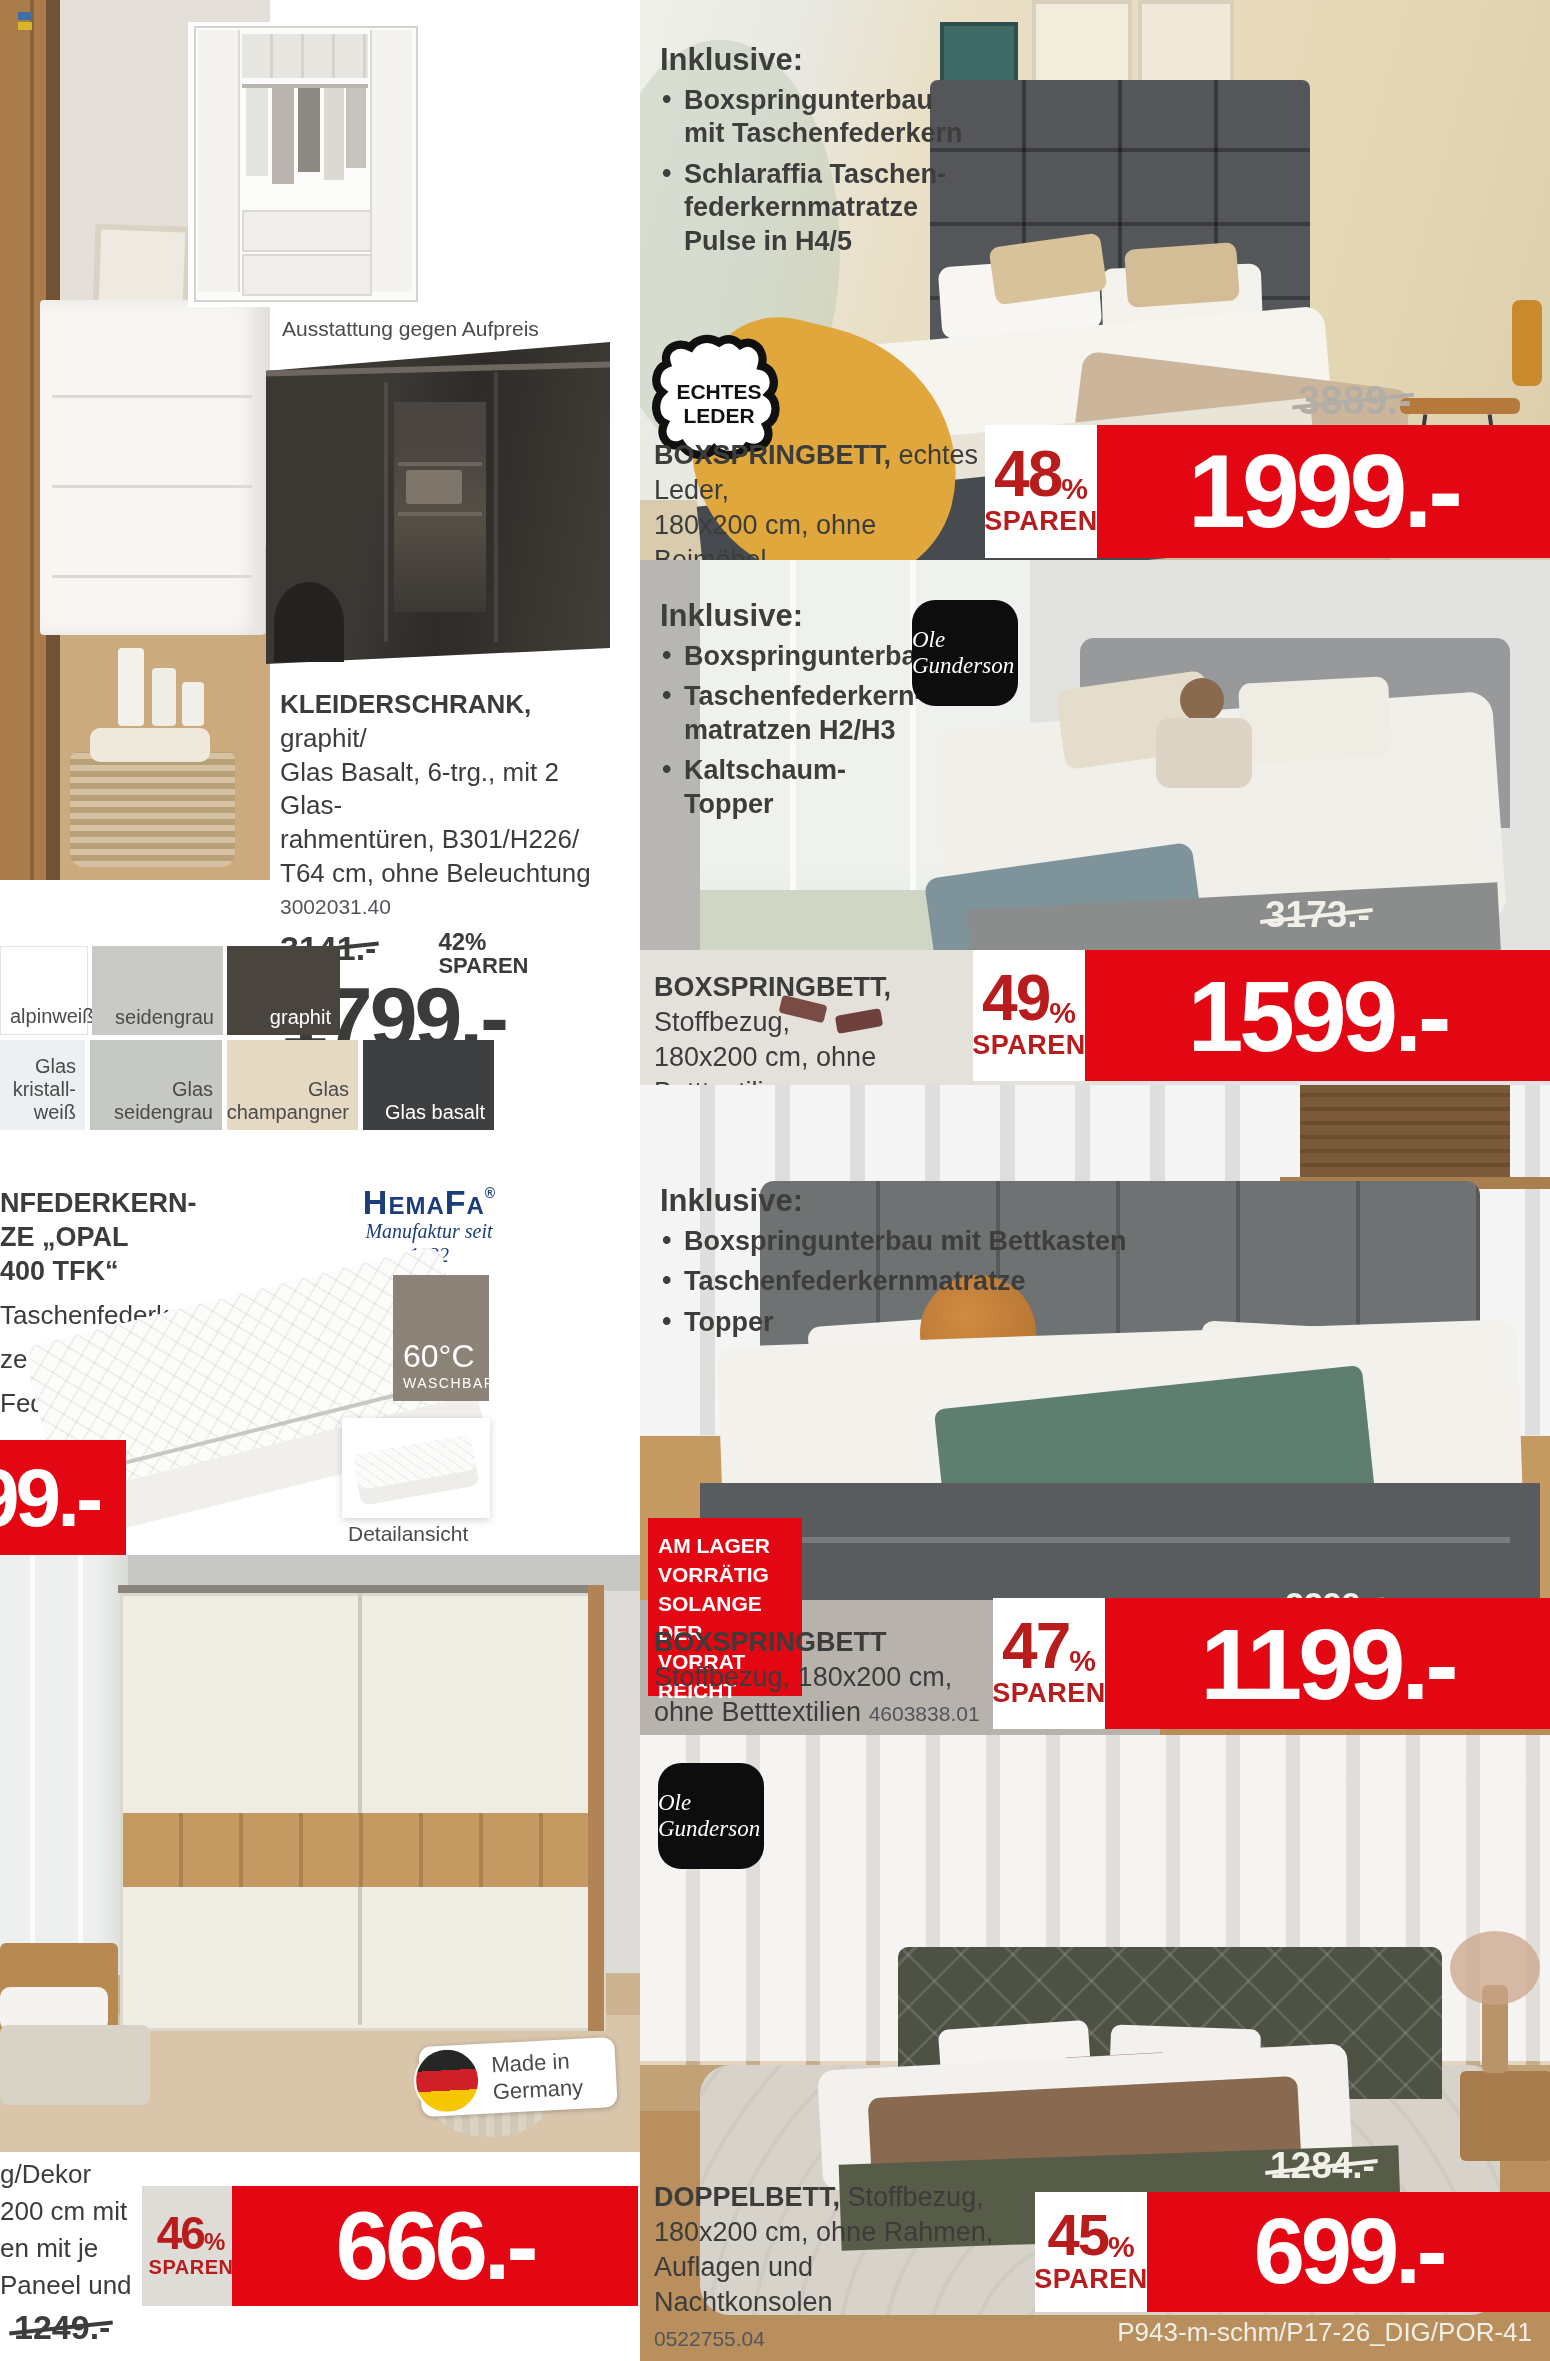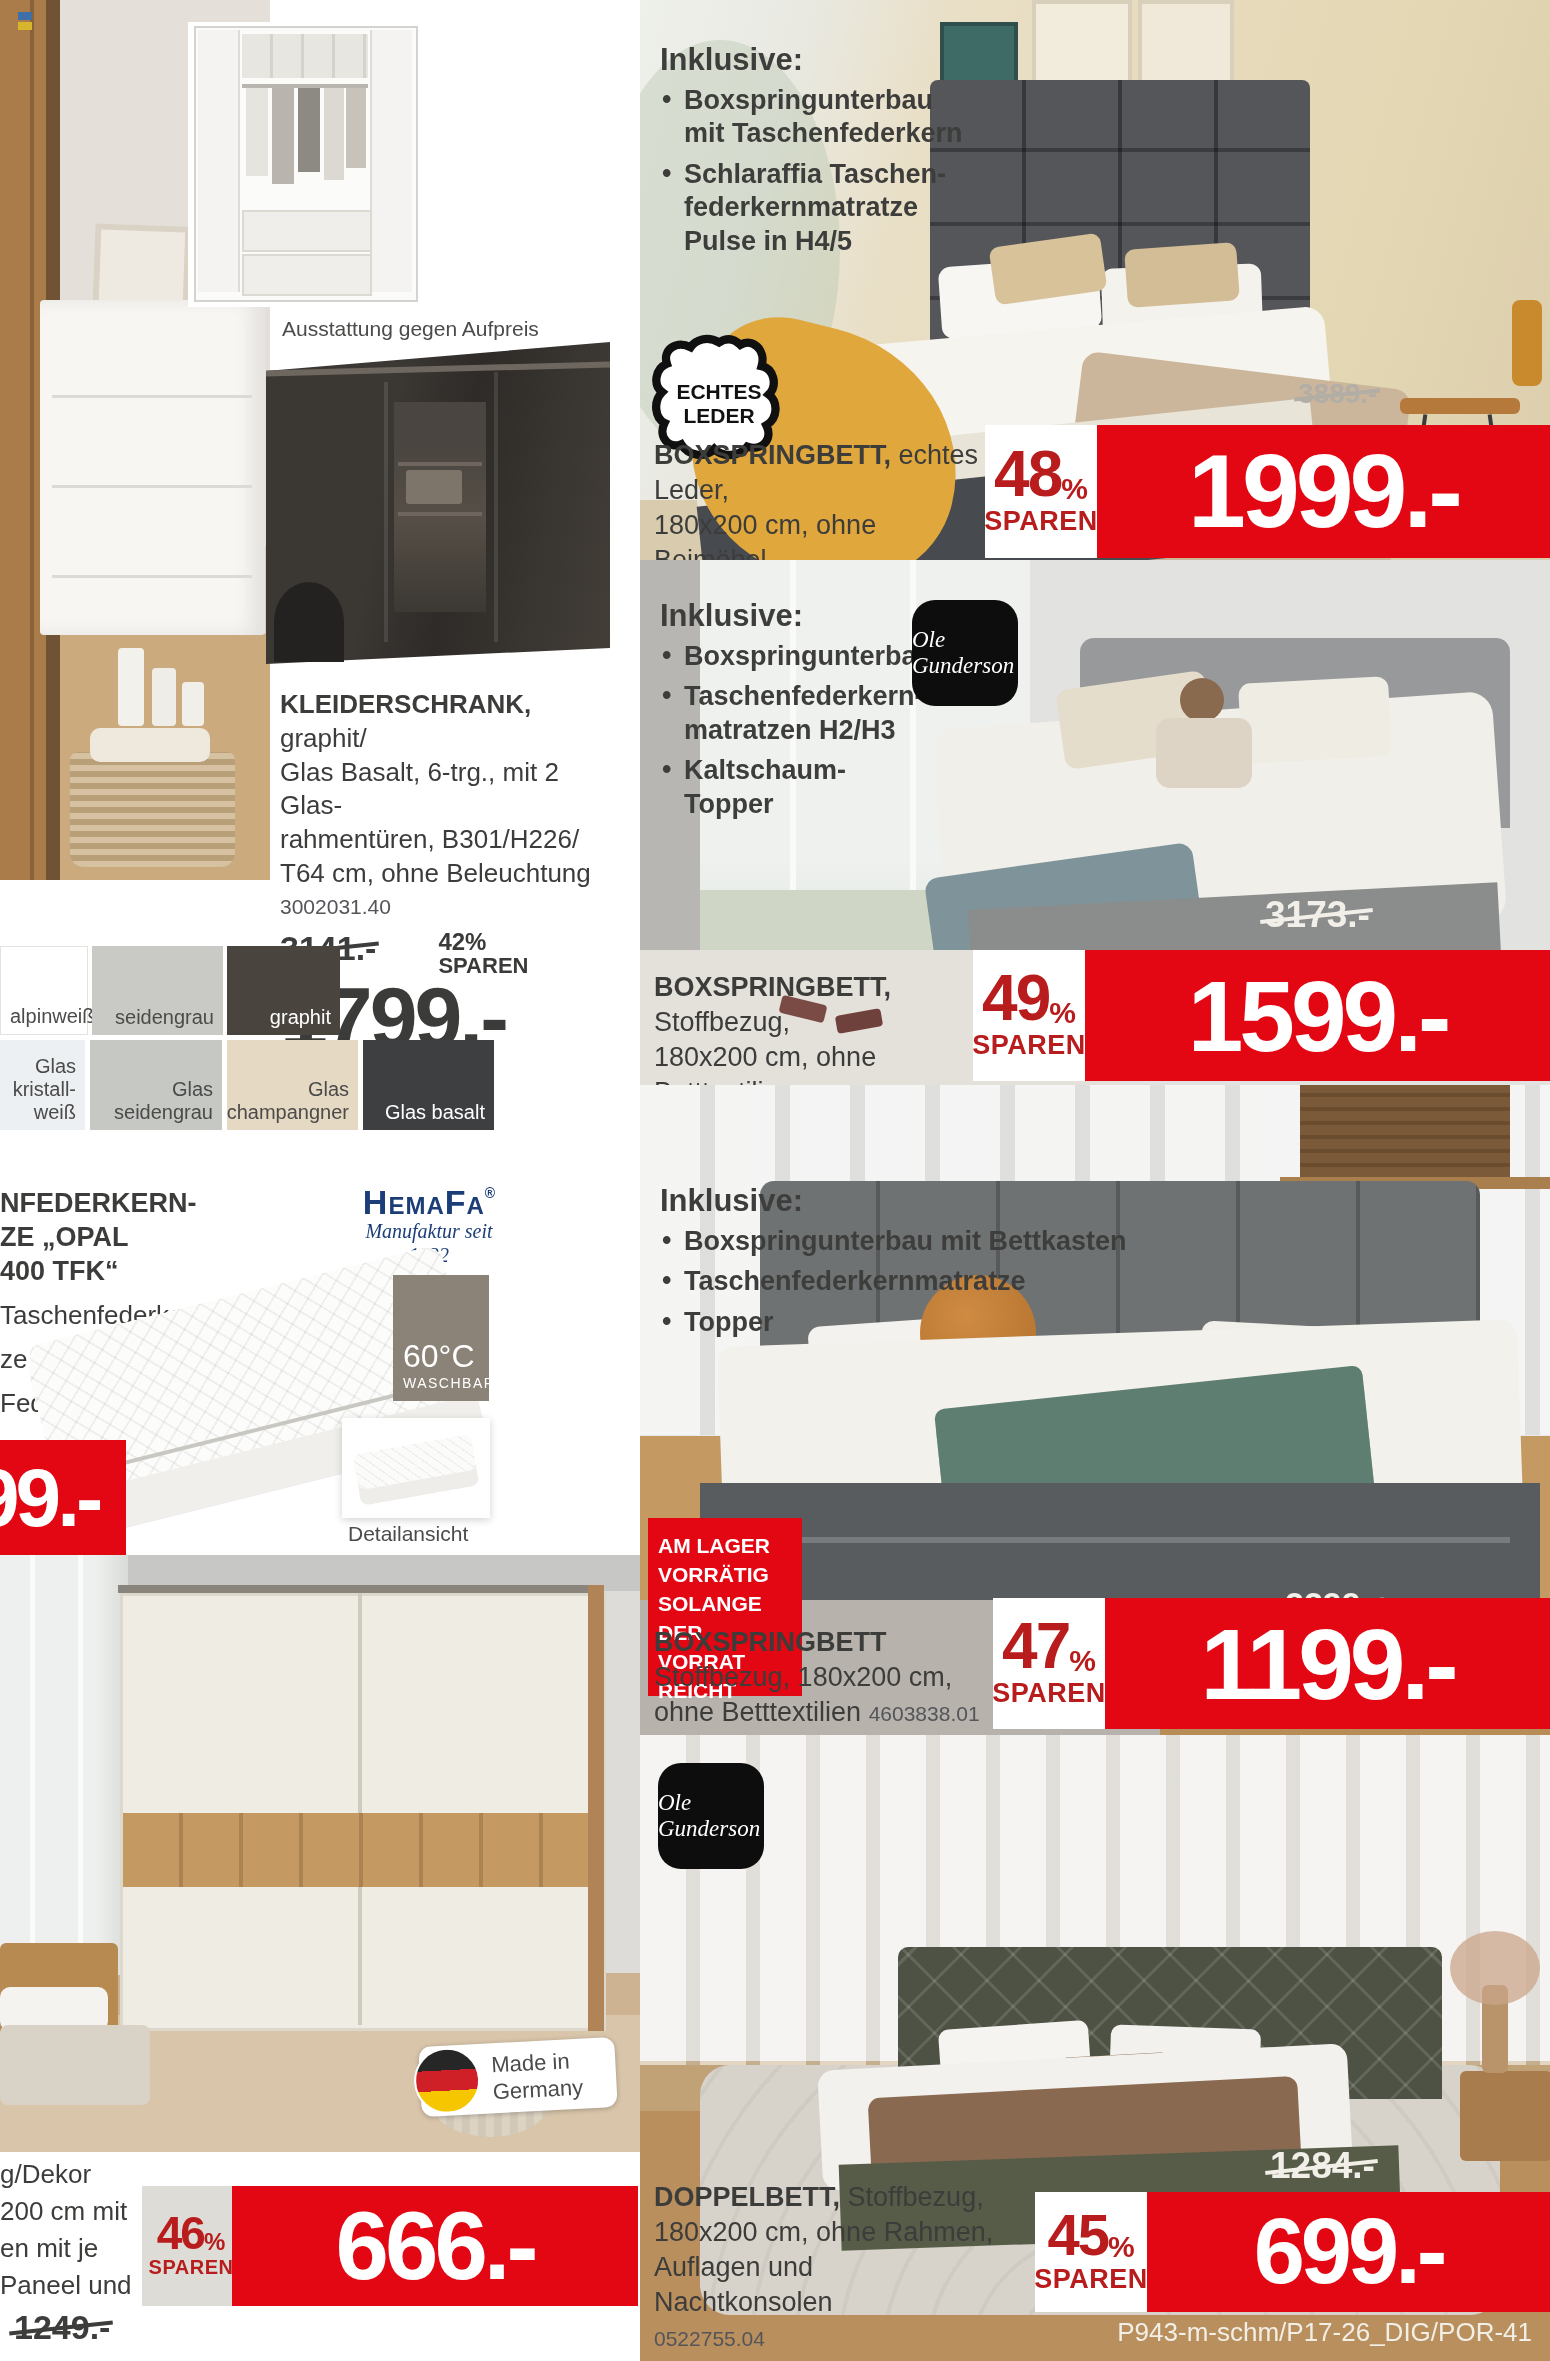--- a/index.html
+++ b/index.html
@@ -264,21 +264,21 @@
 Pulse in H4/5</li>
       </ul>
     </div>
     <div class="abs" style="left:8px;top:326px;width:142px;height:156px;">
       <svg viewBox="0 0 120 120" width="142" height="156">
           <path d="M60,8 C50,2 40,6 36,12 C24,6 12,14 16,26 C6,30 4,44 12,50 C4,58 6,72 14,76 C8,88 18,98 28,94 C34,104 48,106 56,98 C64,106 78,104 84,96 C96,100 106,90 100,78 C110,72 110,58 102,52 C110,44 106,30 96,28 C100,14 88,4 78,10 C72,4 66,4 60,8 Z" fill="#ffffff" stroke="#101010" stroke-width="7"></path>
         </svg>
       <div class="leather-txt">ECHTES
 LEDER</div>
     </div>
-    <span class="strike old-gray" style="position:absolute;left:658px;top:378px;font-size:28px;">3889.-</span>
+    <span class="strike old-gray" style="position:absolute;left:658px;top:378px;font-size:40px;">3889.-</span>
     <p class="desc abs" style="left:14px;top:438px;width:330px;"><span class="nm">BOXSPRINGBETT,</span> <span class="pre">echtes Leder,
 180x200 cm, ohne Beimöbel
 und Betttextilien</span> </p>
     <div class="savebox" style="left:345px;top:425px;width:112px;height:133px;">
       <span class="num">
           <span>48</span>
           <span class="pct">%</span>
         </span>
       <span class="lbl">SPAREN</span>
     </div>

